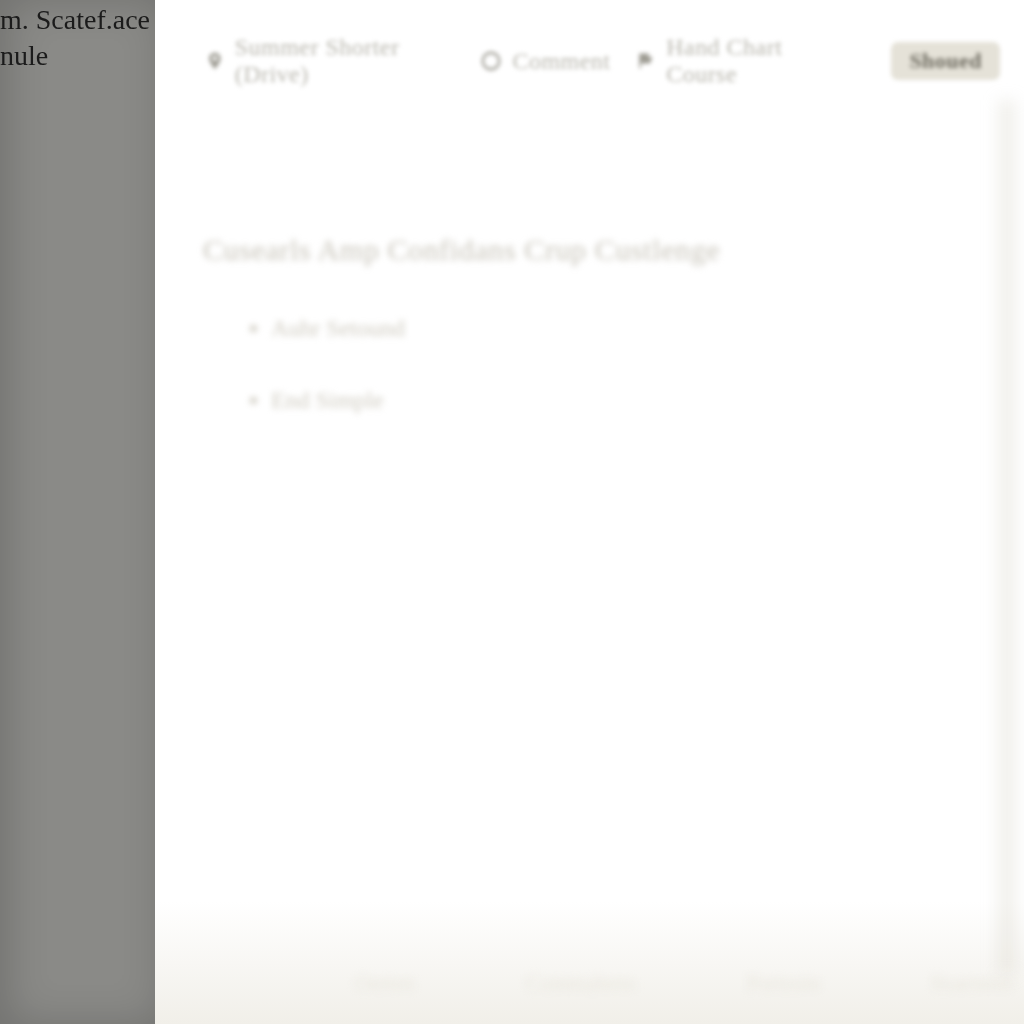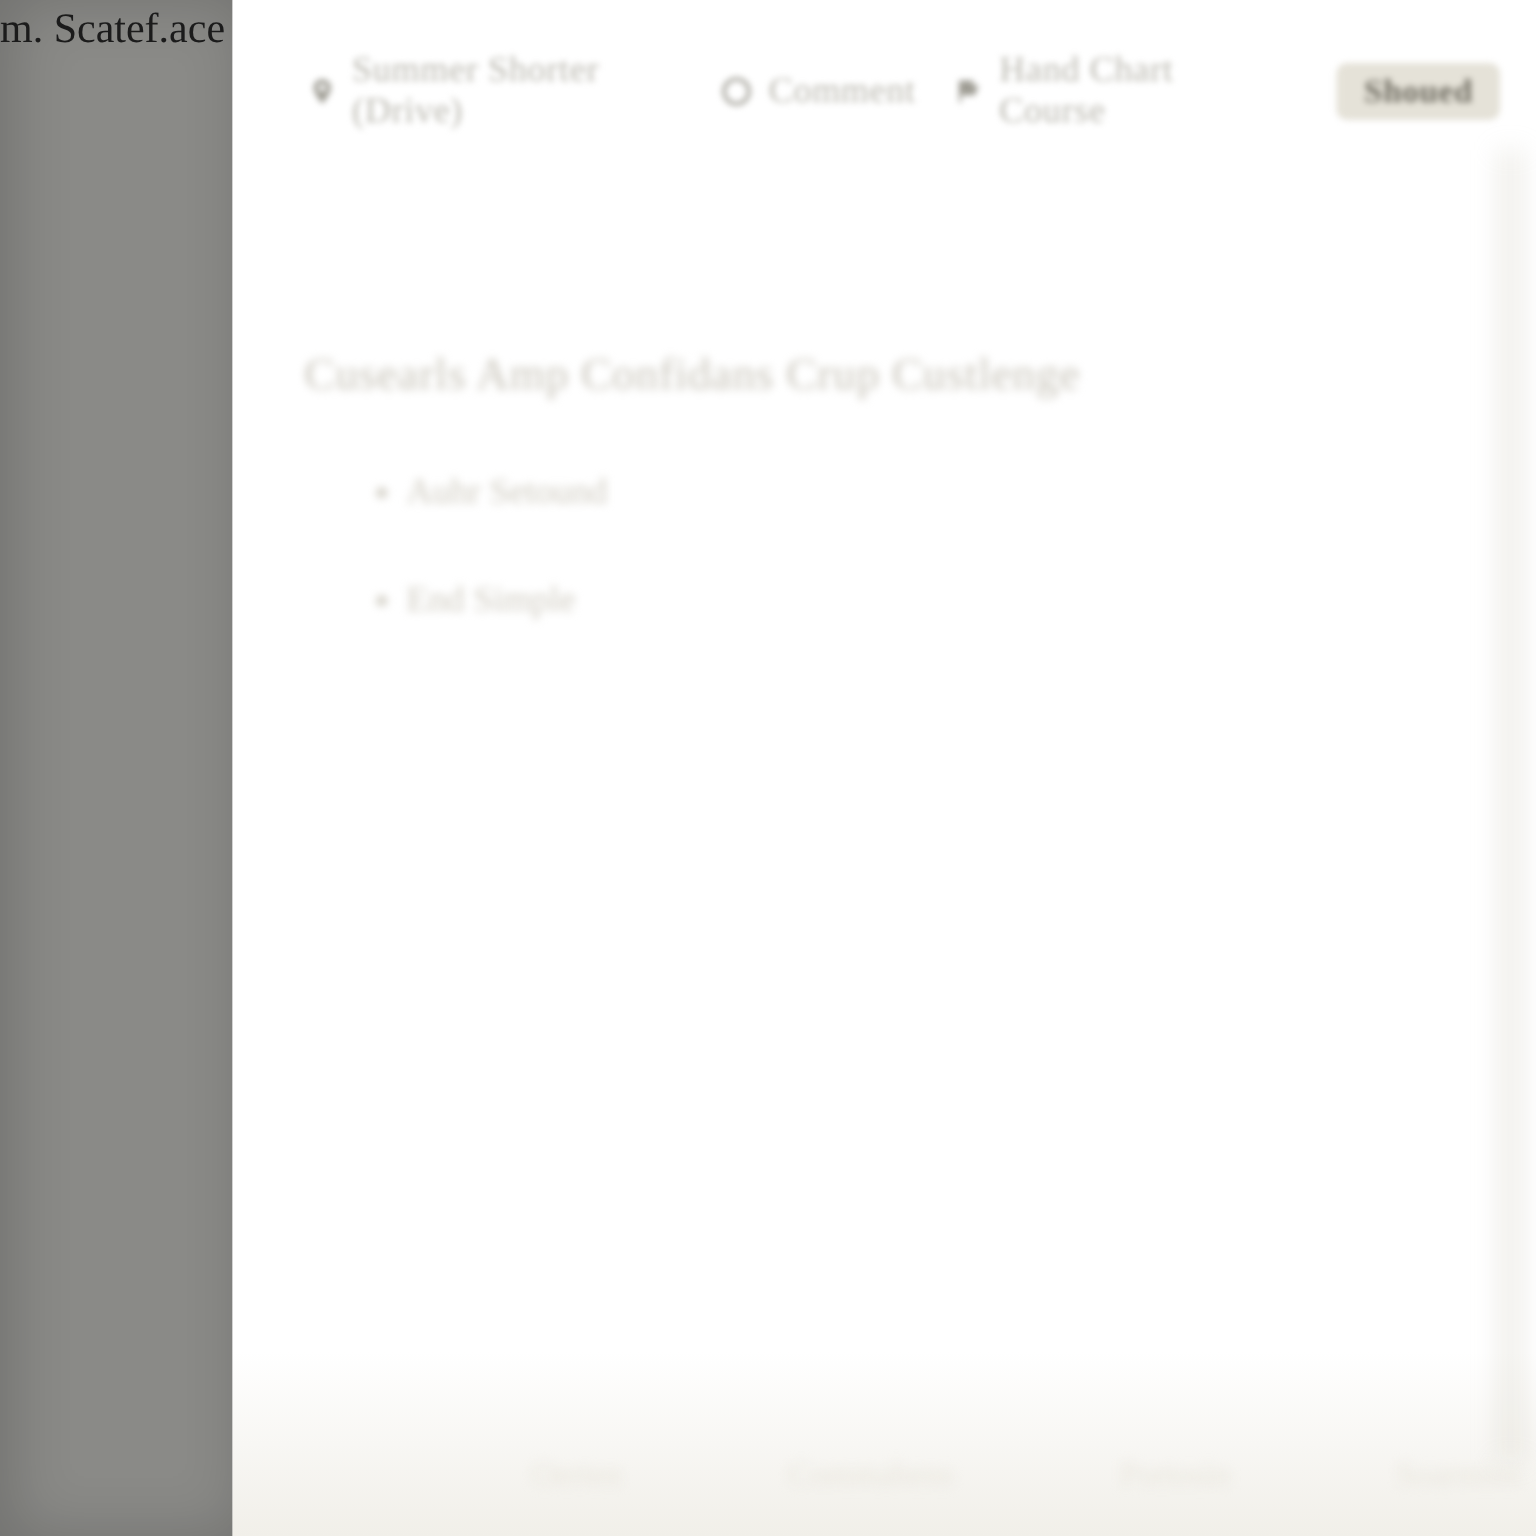--- a/index.html
+++ b/index.html
@@ -182,20 +182,21 @@
 
     <div class="sb-top-space"></div>
 
     <div class="sb-row"></div>
     <div class="sb-row dark"></div>
 
     <div style="height:165px"></div>
 
     <div class="sb-item multiline">
       <span>m. Scatef.ace</span>
+      <span>nule</span>
     </div>
 
     <div style="height:90px"></div>
 
 
     <div class="sb-section-bar" style="margin-top:60px"></div>
 
     <div style="height:40px"></div>
 
 

